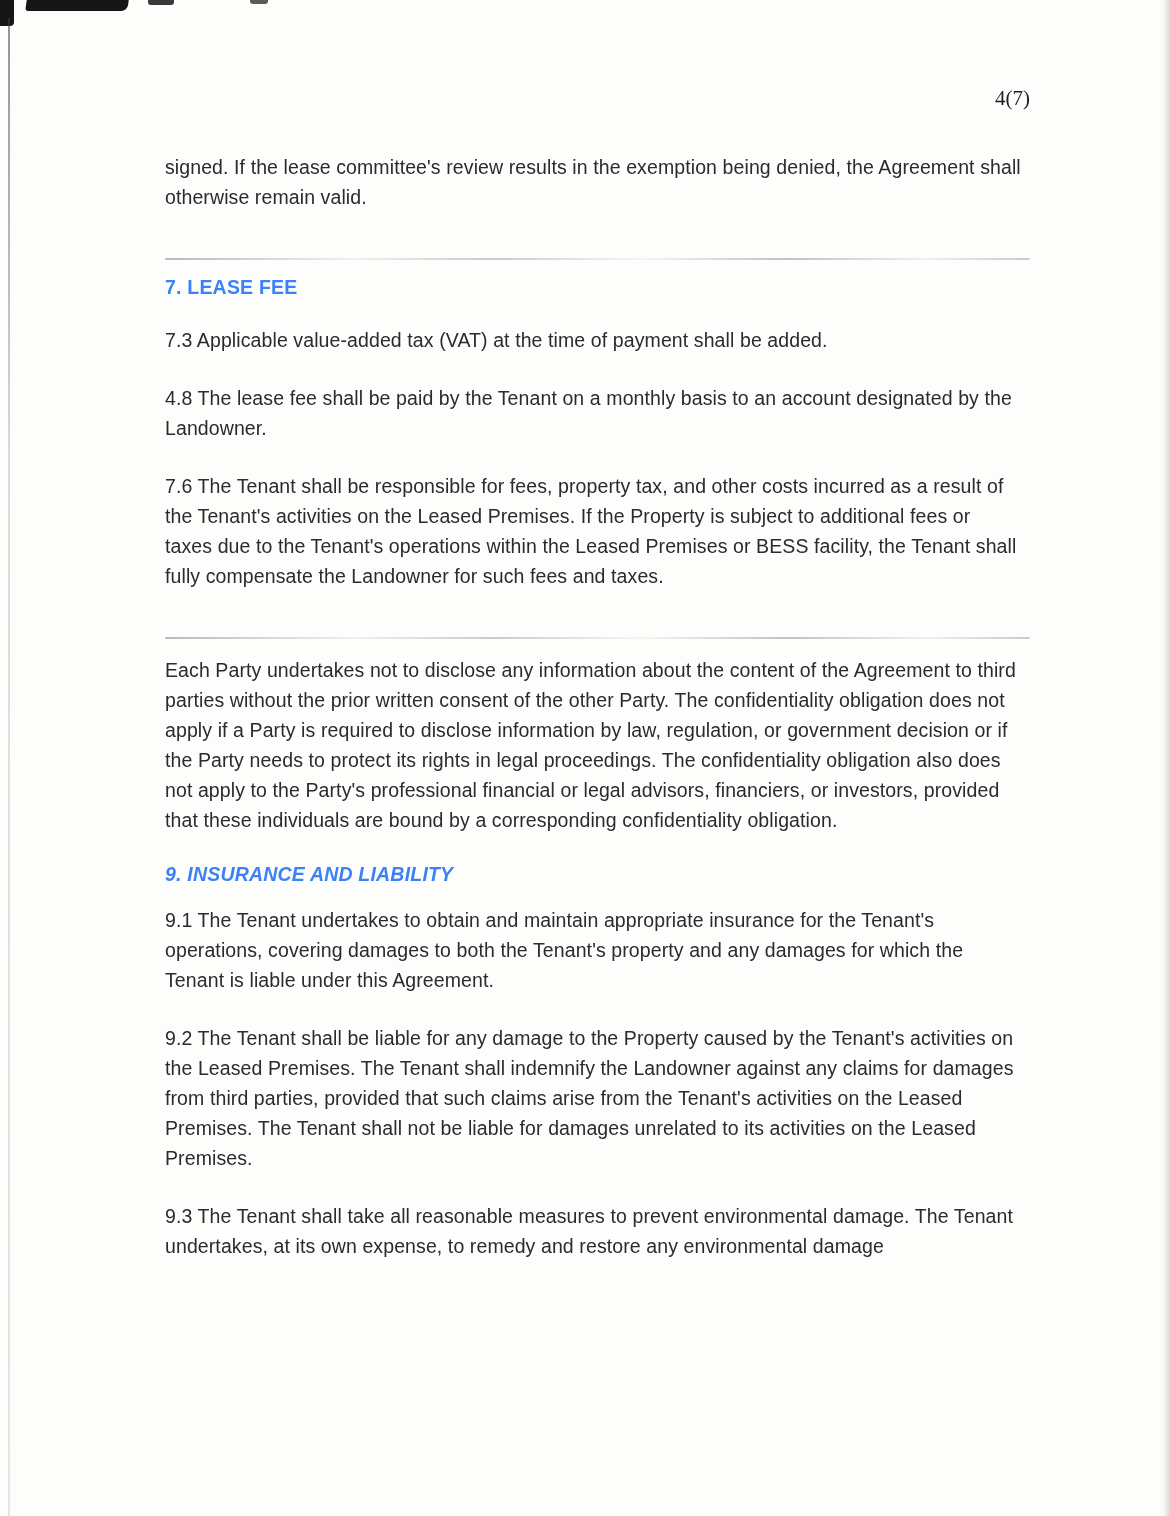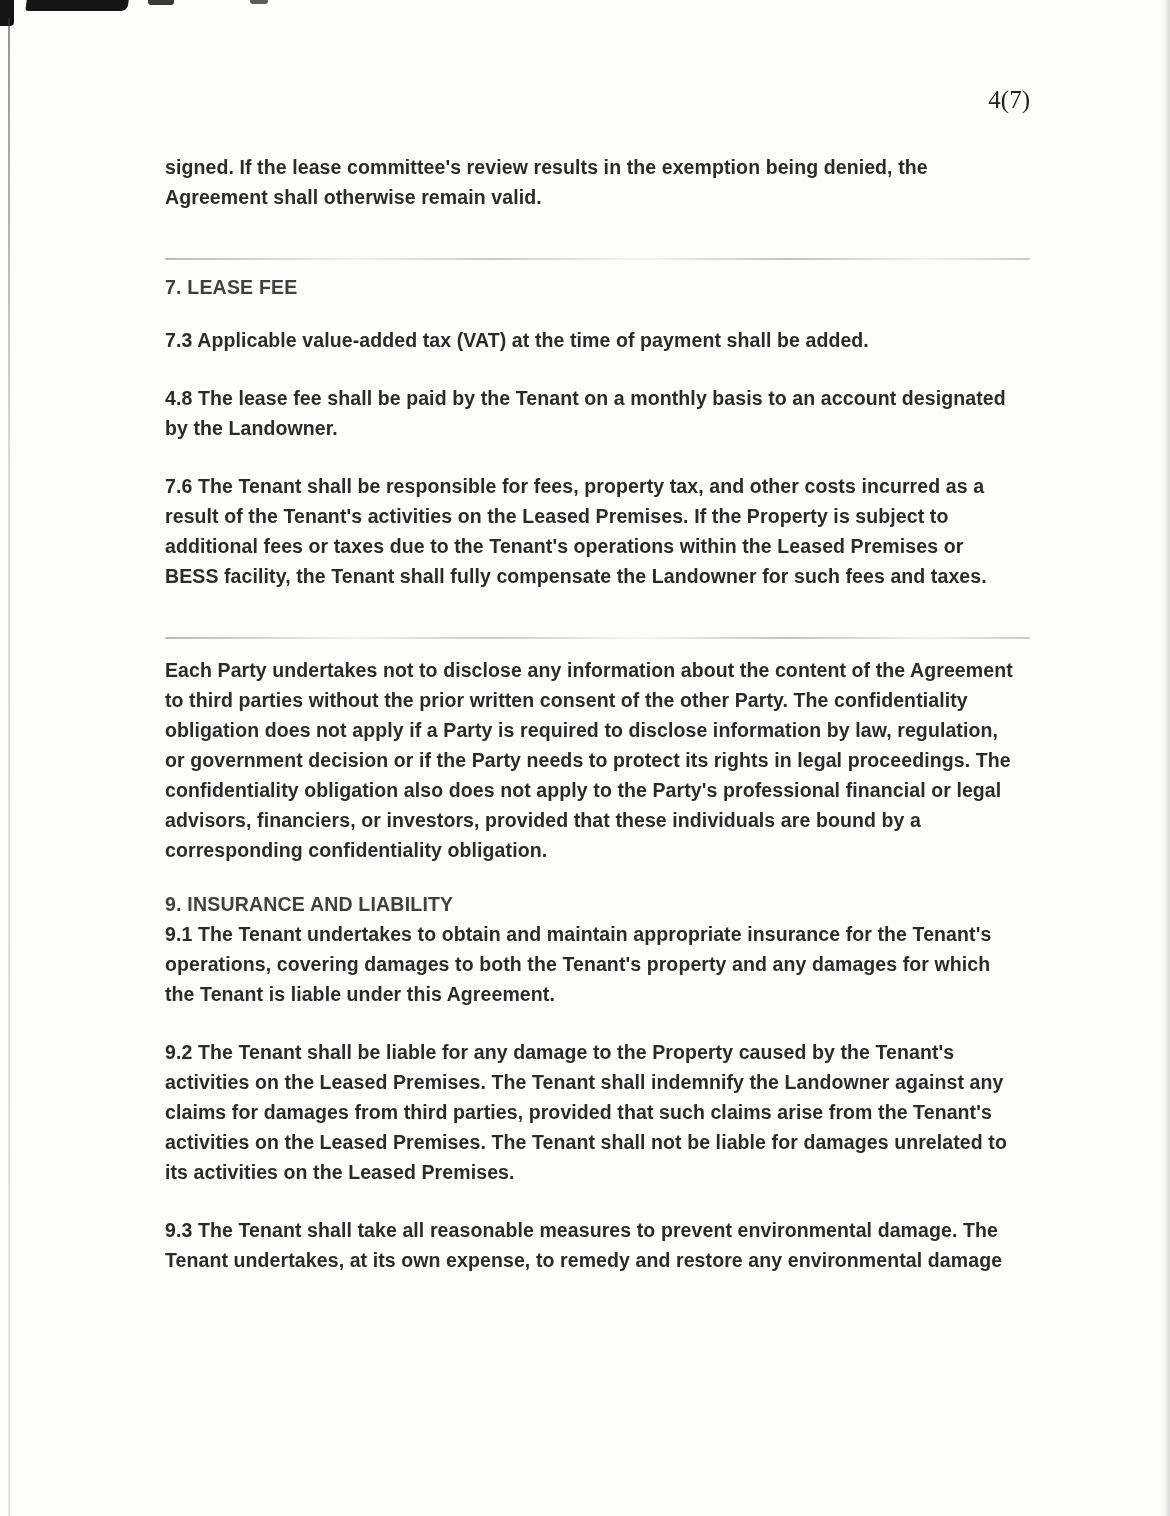--- a/index.html
+++ b/index.html
@@ -36,58 +36,58 @@
     position: absolute;
     right: 0; top: 0; bottom: 0;
     width: 10px;
     background: linear-gradient(270deg, rgba(150,150,150,.35), rgba(200,200,200,.12) 60%, rgba(200,200,200,0));
   }
   .page-number {
     position: absolute;
     top: 86px;
     right: 140px;
     font-family: "Liberation Serif", serif;
-    font-size: 25px;
+    font-size: 21px;
     color: #1f1f1f;
   }
   .content {
     position: absolute;
     left: 165px;
     top: 152px;
     width: 865px;
   }
   .para {
     margin: 0 8px 28px 0;
     font-size: 19.5px;
     line-height: 30px;
     letter-spacing: .1px;
-    font-weight: bold;
   }
   .scan-line {
     height: 2px;
     margin: 46px 0 16px 0;
     background: linear-gradient(90deg,
       rgba(130,130,130,.55) 0%,
       rgba(180,180,180,.18) 22%,
       rgba(140,140,140,.45) 38%,
       rgba(190,190,190,.12) 55%,
       rgba(135,135,135,.5) 72%,
       rgba(185,185,185,.2) 88%,
       rgba(140,140,140,.45) 100%);
     border-radius: 1px;
   }
   .section-heading {
     margin: 0 0 26px 0;
     font-size: 19.5px;
     font-weight: bold;
-    color: #404040;
+    color: #3b82f6;
     letter-spacing: .2px;
   }
   .section-heading.tight {
-    margin-bottom: 3px;
+    margin-bottom: 19px;
+    font-style: italic;
   }
 </style>
 </head>
 <body>
 
 <div class="page">
 
   <div class="artifact artifact-top-4"></div>
   <div class="artifact artifact-top-1"></div>
   <div class="artifact artifact-top-2"></div>

